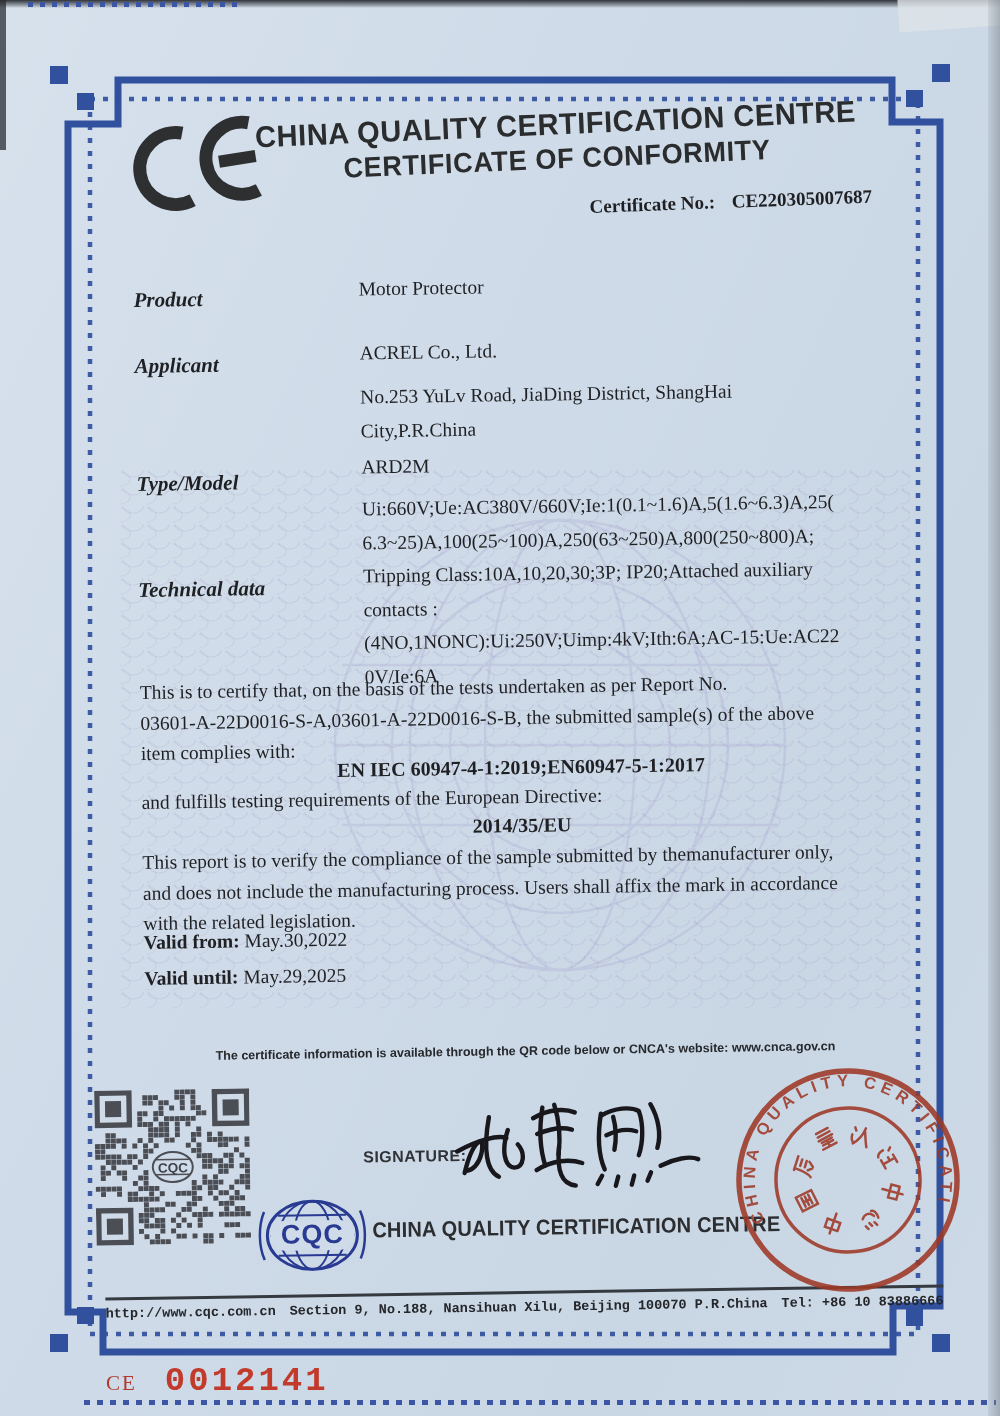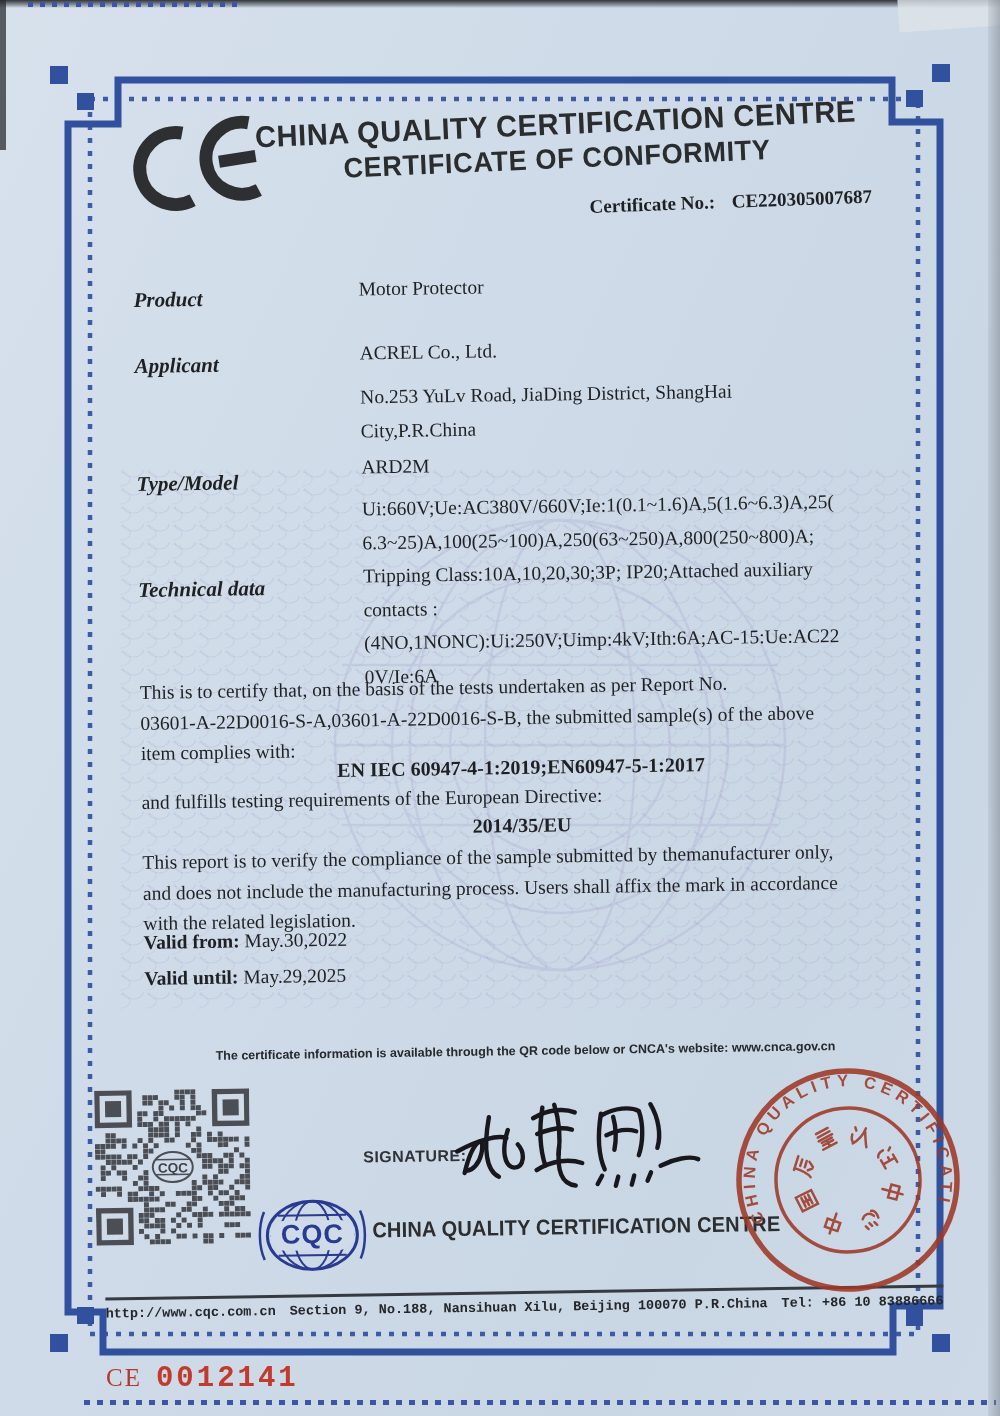--- a/index.html
+++ b/index.html
@@ -34,23 +34,23 @@
           font-family:"Liberation Sans",sans-serif;font-weight:bold;font-size:12.5px;color:#26282b;}
   .sig-label{left:356px;top:1146px;font-family:"Liberation Sans",sans-serif;
              font-weight:bold;font-size:16px;letter-spacing:.5px;color:#303236;}
   .issuer-name{left:364px;top:1216px;font-family:"Liberation Sans",sans-serif;
                font-weight:bold;font-size:21.5px;color:#2b2d30;white-space:nowrap;
                transform:scaleX(.93);transform-origin:left center;letter-spacing:.2px;}
   .footer-rule{left:96px;top:1291px;width:838px;height:2.5px;background:#353a41;}
   .footer-row{left:96px;top:1300px;width:838px;display:flex;justify-content:space-between;
               font-family:"Liberation Mono",monospace;font-size:13.5px;font-weight:bold;color:#24262a;}
   .serial{left:106px;top:1362px;display:flex;align-items:baseline;}
-  .serial .pfx{font-family:"Liberation Serif",serif;font-size:25px;color:#b3392c;letter-spacing:2px;text-align:center;}
-  .serial .num{font-family:"Liberation Mono",monospace;font-weight:bold;font-size:29px;
-               color:#c23a2c;letter-spacing:3px;margin-left:14px;}
+  .serial .pfx{font-family:"Liberation Serif",serif;font-size:21px;color:#b3392c;letter-spacing:2px;text-align:center;}
+  .serial .num{font-family:"Liberation Mono",monospace;font-weight:bold;font-size:34px;
+               color:#c23a2c;letter-spacing:3px;margin-left:28px;}
   
   .guilloche{left:120px;top:470px;width:790px;height:540px;opacity:.55;pointer-events:none;
     background-image:
       radial-gradient(13px 9px at 13px 0px, transparent 9px, rgba(139,123,189,.30) 10px, transparent 11.5px),
       radial-gradient(13px 9px at 0px 9px, transparent 9px, rgba(139,123,189,.22) 10px, transparent 11.5px);
     background-size:26px 18px;}
   .edge-top{left:0;top:0;width:1000px;height:8px;
             background:linear-gradient(180deg,#31353b 0%,rgba(49,53,59,.35) 70%,transparent 100%);}
   .edge-top-dash{left:28px;top:2px;width:215px;height:5px;
                  background:repeating-linear-gradient(90deg,#3c56a5 0 5px,transparent 5px 12px);}

